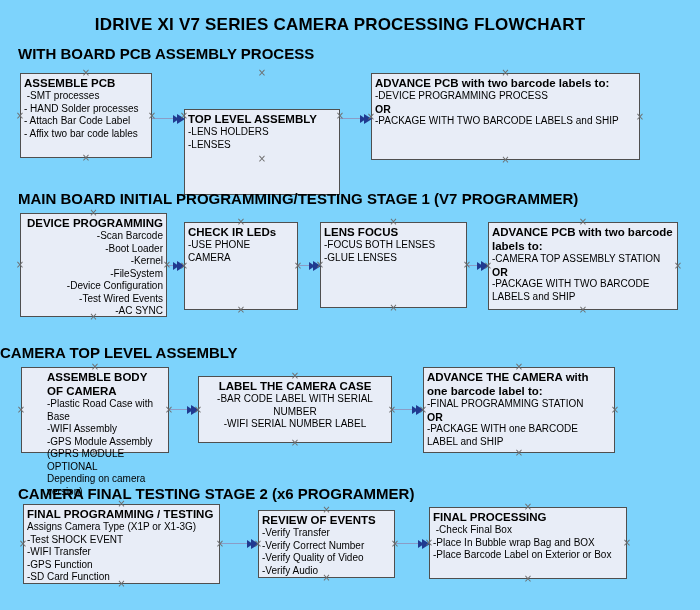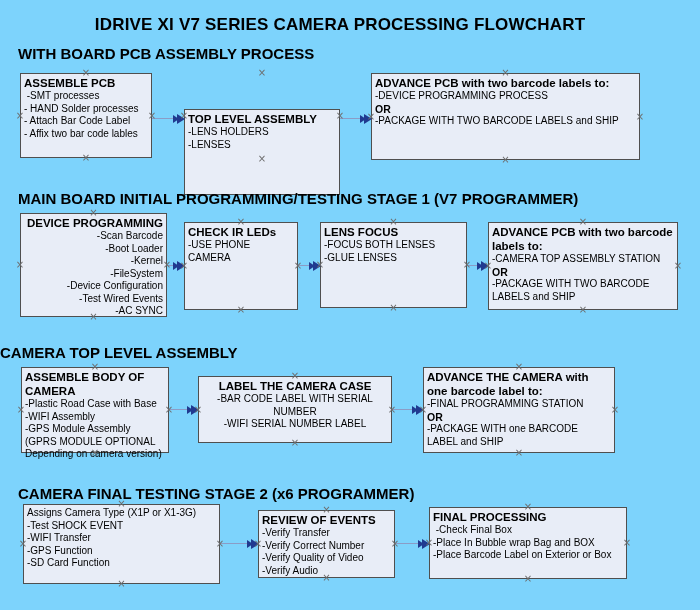--- a/index.html
+++ b/index.html
@@ -140,21 +140,21 @@
     <div class="handle" style="left: 583px; top: 222px;">×</div>
     <div class="handle" style="left: 583px; top: 310px;">×</div>
     <div class="handle" style="left: 488px; top: 266px;">×</div>
     <div class="handle" style="left: 678px; top: 266px;">×</div>
     <div class="connector" style="left: 467px; top: 266px; width: 21px;">
       <div class="line"></div>
       <div class="head2"></div>
       <div class="head"></div>
     </div>
     <div class="section-heading" style="left: 0; top: 344px;">CAMERA TOP LEVEL ASSEMBLY</div>
-    <div class="flow-box" style="left: 21px; top: 367px; width: 148px; height: 86px;">
+    <div class="flow-box" style="left: 21px; top: 367px; width: 148px; height: 86px; padding-left: 25px;">
       <div class="box-title">ASSEMBLE BODY OF CAMERA</div>
       <div class="box-line">-Plastic Road Case with Base</div>
       <div class="box-line">-WIFI Assembly</div>
       <div class="box-line">-GPS Module Assembly</div>
       <div class="box-line">(GPRS MODULE OPTIONAL</div>
       <div class="box-line">Depending on camera version)</div>
     </div>
     <div class="handle" style="left: 95px; top: 367px;">×</div>
     <div class="handle" style="left: 95px; top: 453px;">×</div>
     <div class="handle" style="left: 21px; top: 410px;">×</div>
@@ -183,20 +183,21 @@
     <div class="handle" style="left: 519px; top: 453px;">×</div>
     <div class="handle" style="left: 423px; top: 410px;">×</div>
     <div class="handle" style="left: 615px; top: 410px;">×</div>
     <div class="connector" style="left: 392px; top: 410px; width: 31px;">
       <div class="line"></div>
       <div class="head2"></div>
       <div class="head"></div>
     </div>
     <div class="section-heading" style="left: 18px; top: 485px;">CAMERA FINAL TESTING STAGE 2 (x6 PROGRAMMER)</div>
     <div class="flow-box" style="left: 23px; top: 504px; width: 197px; height: 80px;">
+      <div class="box-title">FINAL PROGRAMMING / TESTING</div>
       <div class="box-line">Assigns Camera Type (X1P or X1-3G)</div>
       <div class="box-line">-Test SHOCK EVENT</div>
       <div class="box-line">-WIFI Transfer</div>
       <div class="box-line">-GPS Function</div>
       <div class="box-line">-SD Card Function</div>
     </div>
     <div class="handle" style="left: 121.5px; top: 504px;">×</div>
     <div class="handle" style="left: 121.5px; top: 584px;">×</div>
     <div class="handle" style="left: 23px; top: 544px;">×</div>
     <div class="handle" style="left: 220px; top: 544px;">×</div>

